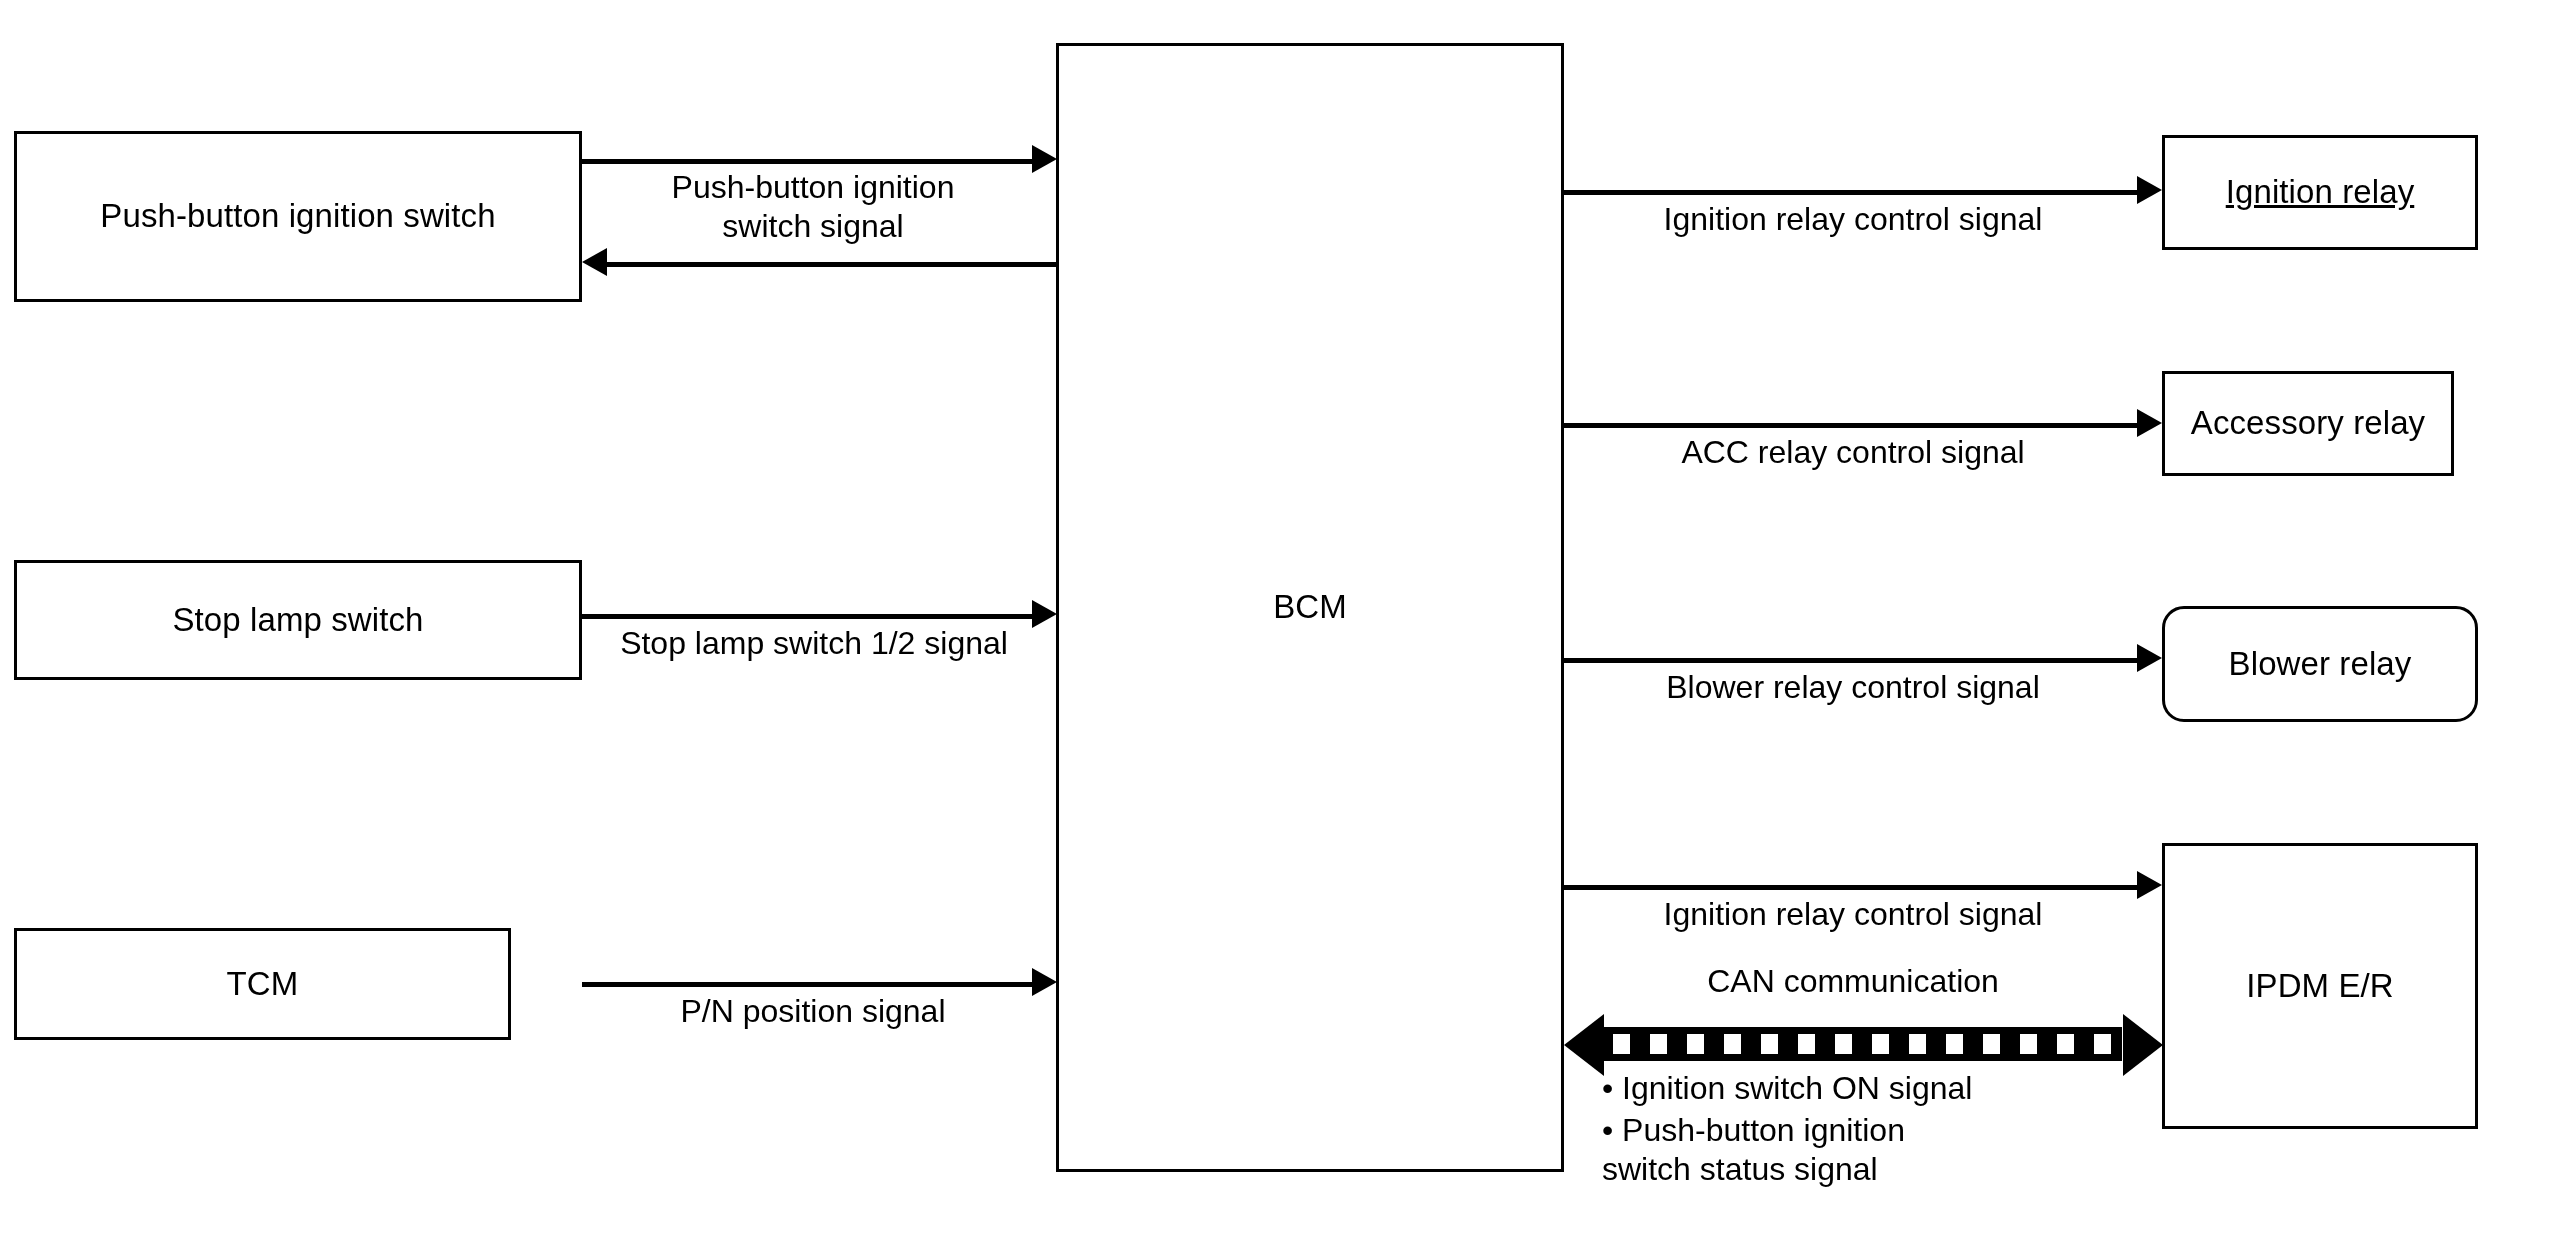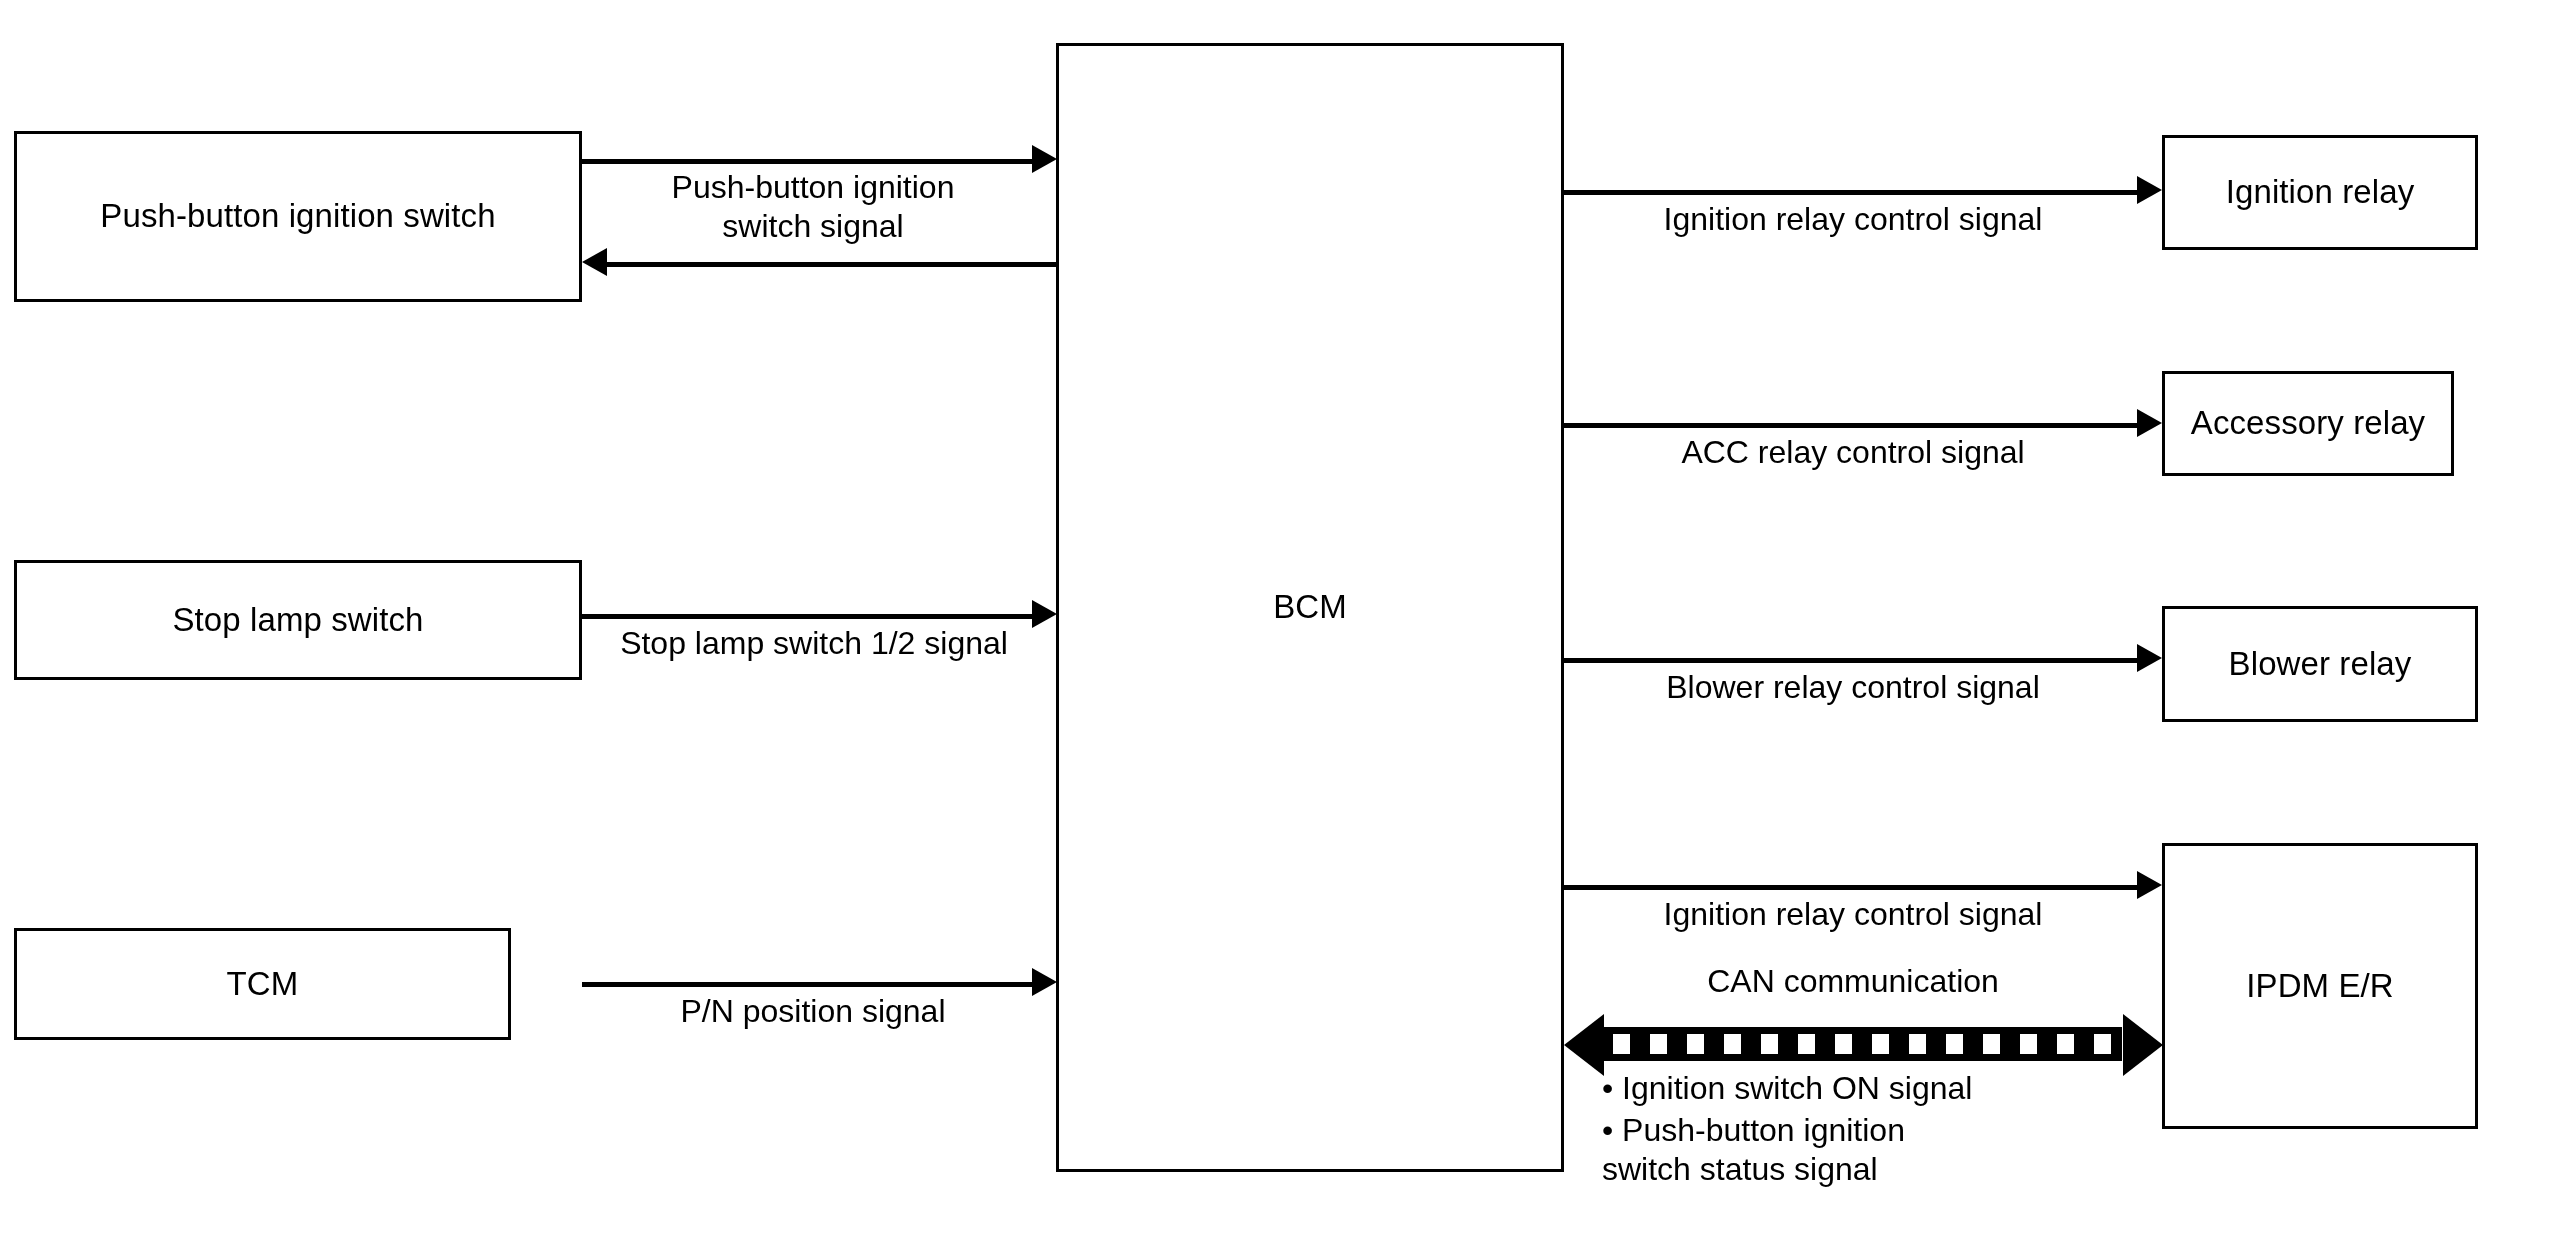--- a/index.html
+++ b/index.html
@@ -48,29 +48,29 @@
   </div>
 
   <div class="blk" style="left:14px;top:560px;width:568px;height:120px;">
     <span class="lbl">Stop lamp switch</span>
   </div>
 
   <div class="blk" style="left:14px;top:928px;width:497px;height:112px;">
     <span class="lbl">TCM</span>
   </div>
 
-  <div class="blk" style="left:2162px;top:135px;width:316px;height:115px;">
+  <div class="blk" style="left:2162px;top:135px;width:316px;height:115px;text-decoration:underline;">
     <span class="lbl">Ignition relay</span>
   </div>
 
   <div class="blk" style="left:2162px;top:371px;width:292px;height:105px;">
     <span class="lbl">Accessory relay</span>
   </div>
 
-  <div class="blk" style="left:2162px;top:606px;width:316px;height:116px;">
+  <div class="blk" style="left:2162px;top:606px;width:316px;height:116px;border-radius:22px;">
     <span class="lbl">Blower relay</span>
   </div>
 
   <div class="blk" style="left:2162px;top:843px;width:316px;height:286px;">
     <span class="lbl">IPDM E/R</span>
   </div>
 
   <div class="hline" style="left:582px;top:159px;width:453px;"></div>
   <div class="ahead right" style="left:1032px;top:145px;"></div>
   <div class="cap c" style="left:593px;top:168px;width:440px;">Push-button ignition

